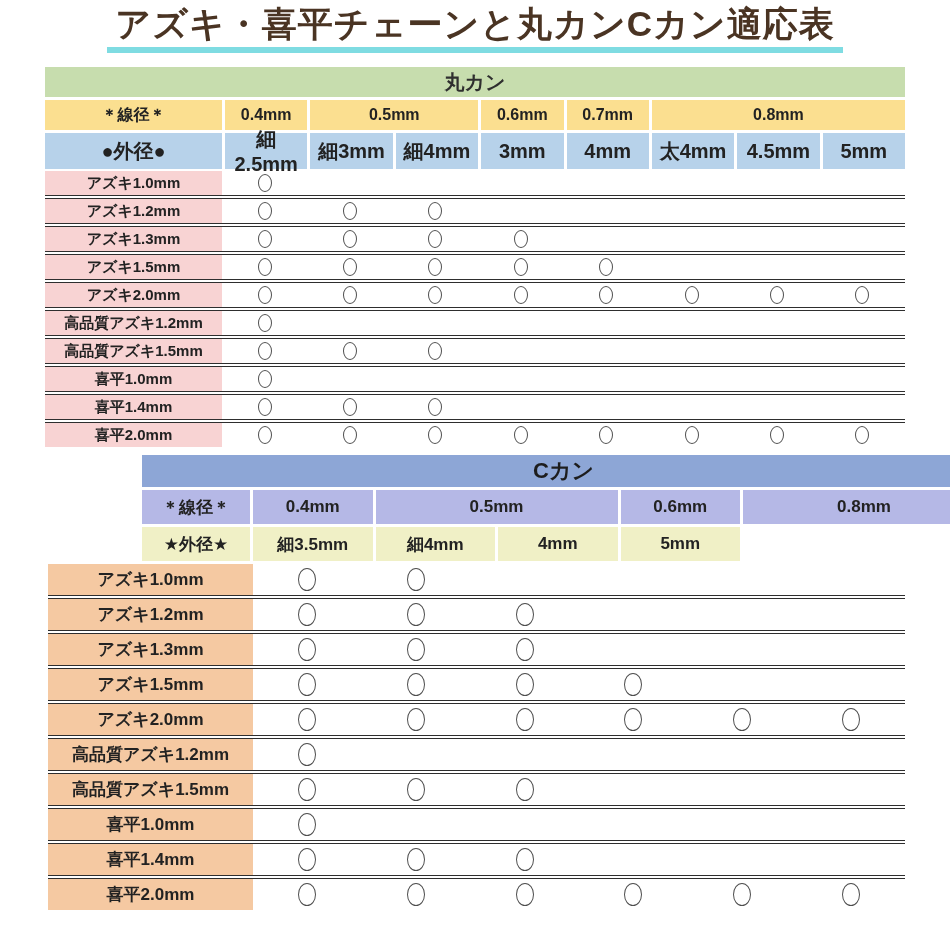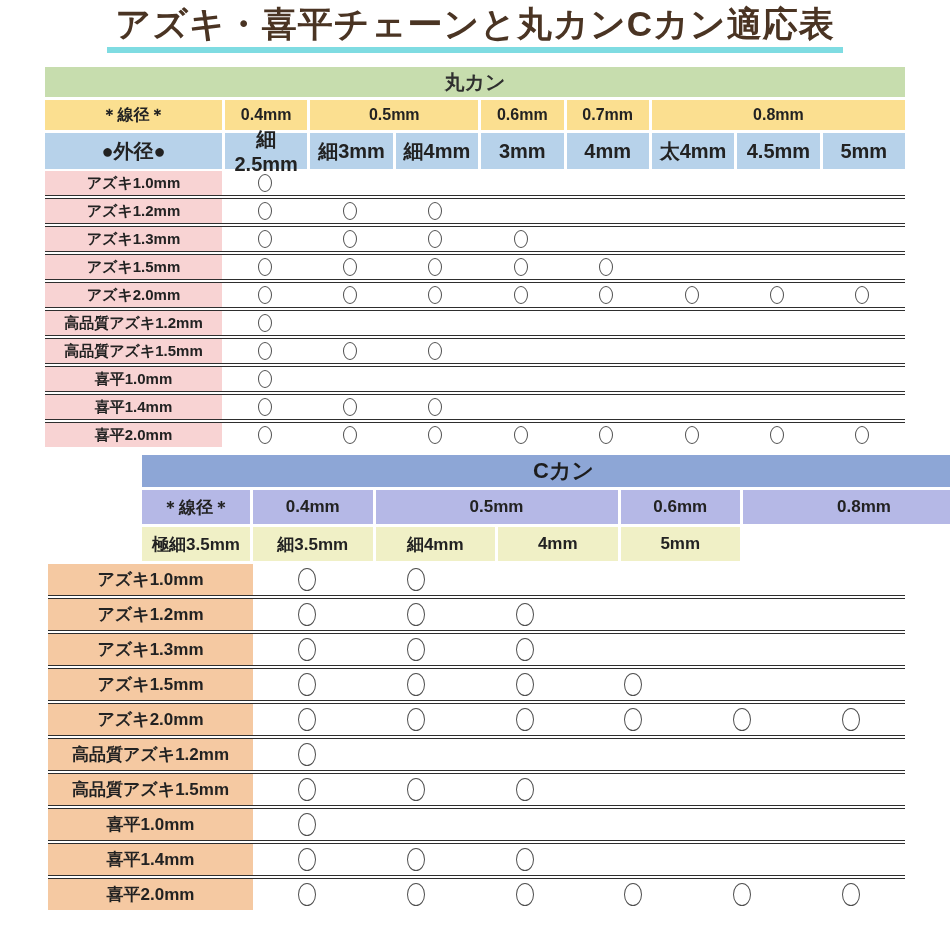--- a/index.html
+++ b/index.html
@@ -268,21 +268,21 @@
 </section>
 
 <section class="ckan">
   <div class="c-head" id="c-head">
       <div class="cell c-title">Cカン</div>
       <div class="cell c-wire">＊線径＊</div>
       <div class="cell c-wire" style="grid-column: span 1;">0.4mm</div>
       <div class="cell c-wire" style="grid-column: span 2;">0.5mm</div>
       <div class="cell c-wire" style="grid-column: span 1;">0.6mm</div>
       <div class="cell c-wire" style="grid-column: span 2;">0.8mm</div>
-      <div class="cell c-outer">極細3.5mm</div>
+      <div class="cell c-outer">★外径★</div>
       <div class="cell c-outer">細3.5mm</div>
       <div class="cell c-outer">細4mm</div>
       <div class="cell c-outer">4mm</div>
       <div class="cell c-outer">5mm</div>
     </div>
   <div class="c-body" id="c-body">
       <div class="crow">
         <div class="cell rlabel">アズキ1.0mm</div>
         <div class="mcell">
           <div class="circle2"></div>

